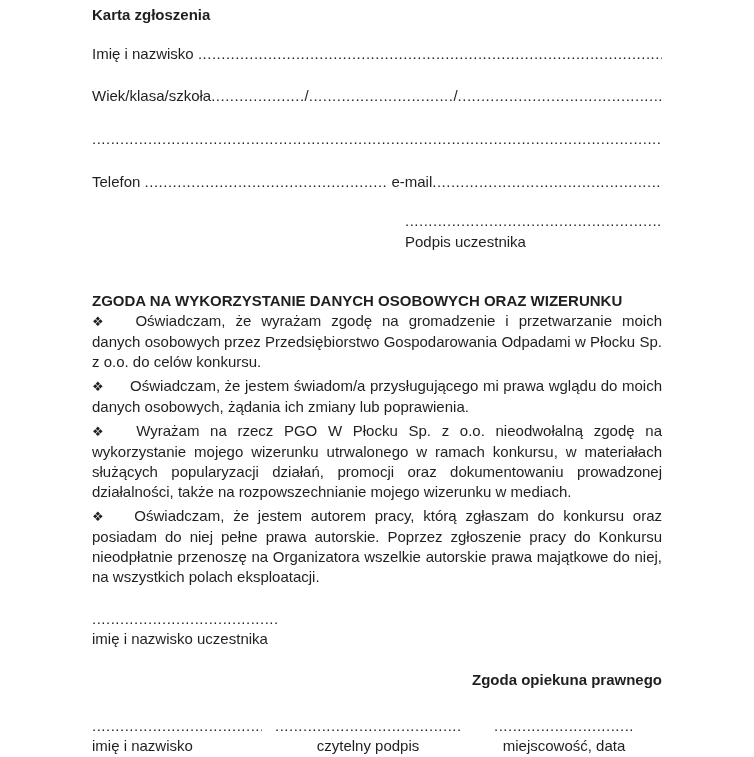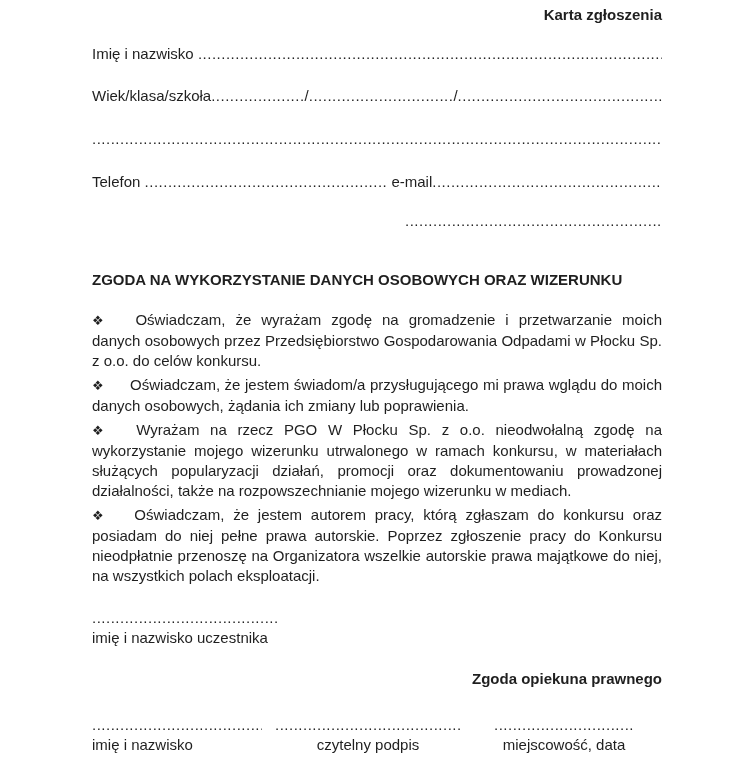--- a/index.html
+++ b/index.html
@@ -6,42 +6,42 @@
   html,body { background:#ffffff; }
   body {
     width:754px; height:757px;
     font-family:"Liberation Sans", sans-serif;
     font-size:15px; color:#1f1f1f;
     overflow:hidden;
   }
   .page { width:570px; margin-left:92px; padding-top:4px; }
 
   .title, .subtitle {
-    text-align:right; font-weight:bold; line-height:22px;
+    text-align:left; font-weight:bold; line-height:22px;
     white-space:nowrap;
   }
   .subtitle { margin-top:2px; }
 
   .row {
     line-height:21px; white-space:nowrap; overflow:hidden; width:100%;
   }
   .row.name-row   { margin-top:17px; }
   .row.age-row    { margin-top:21px; }
   .row.spill-row  { margin-top:22px; }
   .row.phone-row  { margin-top:22px; }
 
   .sig-block { margin-top:18px; margin-left:313px; }
   .sig-block .row { margin-top:0; }
   .sig-block .sig-label { line-height:21px; }
 
   .consent-heading {
     margin-top:38px; font-weight:bold; line-height:21px; white-space:nowrap;
   }
   p.consent-item {
-    text-align:justify; line-height:20px; margin-top:20px;
+    text-align:justify; line-height:20px; margin-top:0;
   }
   p.consent-item + p.consent-item { margin-top:4px; }
   .bullet { font-size:13px; }
   .tab { display:inline-block; width:26px; }
 
   .participant-name-block { margin-top:22px; }
   .participant-name-block .dots-line { line-height:20px; }
   .participant-name-block .under-label { line-height:20px; }
 
   .guardian-heading { margin-top:20px; font-weight:bold; line-height:21px;text-align:right; }
@@ -66,20 +66,21 @@
   <div class="row name-row"><span>Imię i nazwisko </span><span class="dots">......................................................................................................... .</span></div>
 
   <div class="row age-row"><span>Wiek/klasa/szkoła</span><span class="dots">....................</span><span>/</span><span class="dots">...............................</span><span>/</span><span class="dots">......................................................</span></div>
 
   <div class="row spill-row"><span class="dots">..........................................................................................................................................</span></div>
 
   <div class="row phone-row"><span>Telefon </span><span class="dots">....................................................</span><span> e-mail</span><span class="dots">..........................................................</span></div>
 
   <div class="sig-block">
     <div class="row"><span class="dots">.............................................................</span></div>
+    <div class="sig-label">Podpis uczestnika</div>
   </div>
 
   <div class="consent-heading">ZGODA NA WYKORZYSTANIE DANYCH OSOBOWYCH ORAZ WIZERUNKU</div>
 
   <p class="consent-item"><span class="bullet">❖</span><span class="tab"></span><span>Oświadczam, że wyrażam zgodę na gromadzenie i przetwarzanie moich danych osobowych przez Przedsiębiorstwo Gospodarowania Odpadami w Płocku Sp. z o.o. do celów konkursu.</span></p>
 
   <p class="consent-item"><span class="bullet">❖</span><span class="tab"></span><span>Oświadczam, że jestem świadom/a przysługującego mi prawa wglądu do moich danych osobowych, żądania ich zmiany lub poprawienia.</span></p>
 
   <p class="consent-item"><span class="bullet">❖</span><span class="tab"></span><span>Wyrażam na rzecz PGO W Płocku Sp. z o.o. nieodwołalną zgodę na wykorzystanie mojego wizerunku utrwalonego w ramach konkursu, w materiałach służących popularyzacji działań, promocji oraz dokumentowaniu prowadzonej działalności, także na rozpowszechnianie mojego wizerunku w mediach.</span></p>
 

